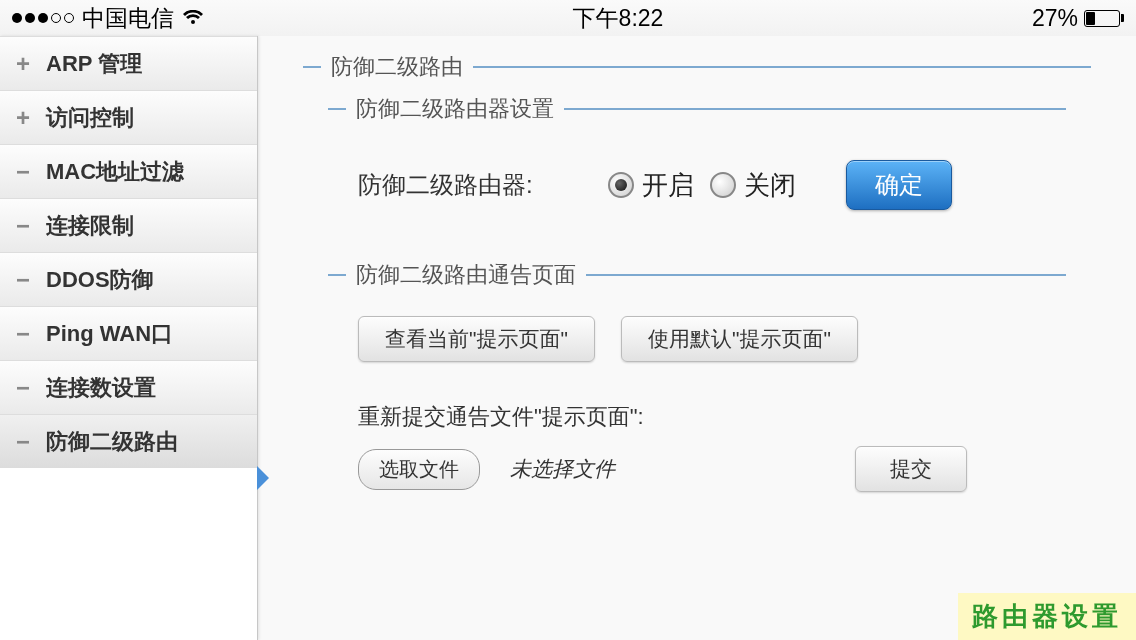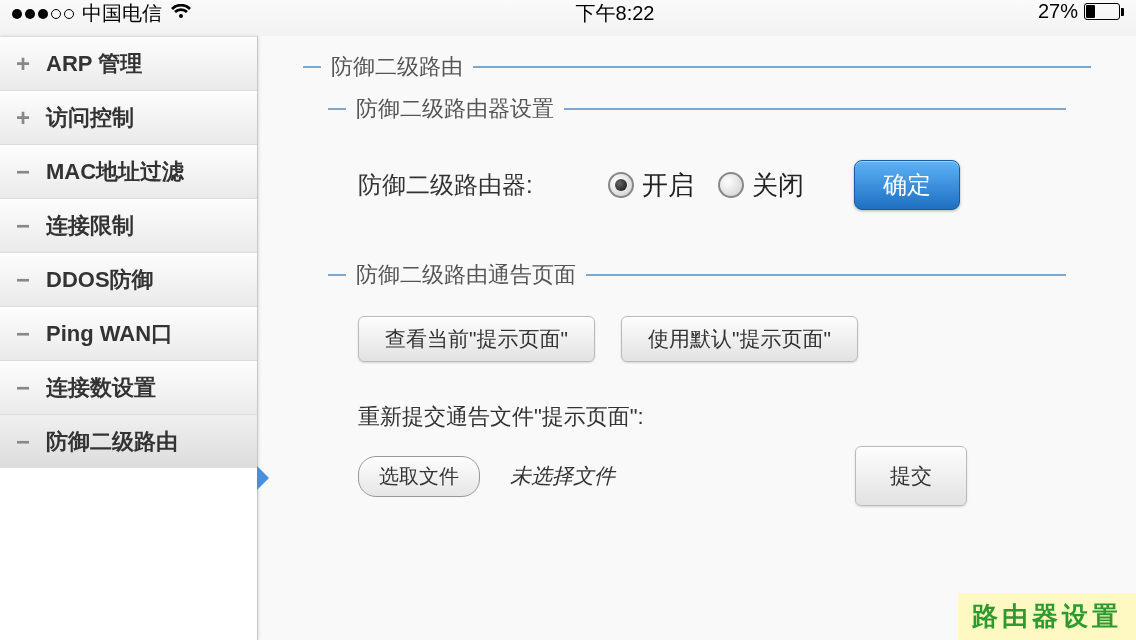--- a/index.html
+++ b/index.html
@@ -10,24 +10,24 @@
   background: #f9f9f9;
   overflow: hidden;
   position: relative;
 }
 
 
 .status-bar {
   height: 36px;
   background: linear-gradient(to bottom, #fafafa, #f2f2f2);
   display: flex;
-  align-items: flex-start;
+  align-items: center;
   justify-content: space-between;
   padding: 0 12px;
-  font-size: 20px;
+  font-size: 23px;
   color: #000;
 }
 .status-left { display: flex; align-items: center; gap: 8px; }
 .status-right { display: flex; align-items: center; gap: 6px; }
 .signal-dots { display: flex; gap: 3px; }
 .signal-dot { width: 10px; height: 10px; border-radius: 50%; background: #000; }
 .signal-dot.empty { background: transparent; border: 1.3px solid #000; }
 .wifi-icon { display: inline-block; }
 .battery-icon { display: flex; align-items: center; }
 .battery-body {
@@ -116,21 +116,21 @@
   display: flex;
   align-items: center;
   padding: 50px 30px 20px 30px;
   gap: 30px;
 }
 .setting-label {
   font-size: 24px;
   color: #333;
   min-width: 220px;
 }
-.radio-group { display: flex; gap: 24px; align-items: center; }
+.radio-group { display: flex; gap: 16px; align-items: center; }
 .radio {
   display: flex; align-items: center; gap: 8px; font-size: 26px; color: #222;
 }
 .radio-circle {
   width: 26px; height: 26px; border-radius: 50%;
   border: 2px solid #888; background: radial-gradient(circle at 35% 35%, #fff, #ccc);
   display: flex; align-items: center; justify-content: center;
 }
 .radio-circle.checked::after {
   content: ""; width: 12px; height: 12px; border-radius: 50%;
@@ -295,21 +295,21 @@
         <div class="page-buttons">
           <button class="btn-secondary">查看当前"提示页面"</button>
           <button class="btn-secondary">使用默认"提示页面"</button>
         </div>
         <div class="file-row">
           <div class="file-label">重新提交通告文件"提示页面":</div>
           <div class="file-controls">
             <button class="btn-file">选取文件</button>
             <span class="file-status">未选择文件</span>
             <span class="btn-submit-wrap">
-              <button class="btn-secondary" style="padding:15px 34px">提交</button>
+              <button class="btn-secondary" style="padding:8px 34px">提交</button>
             </span>
           </div>
         </div>
       </div>
 
     </div>
   </div>
 </div>
 
 <div class="watermark">路由器设置</div>

